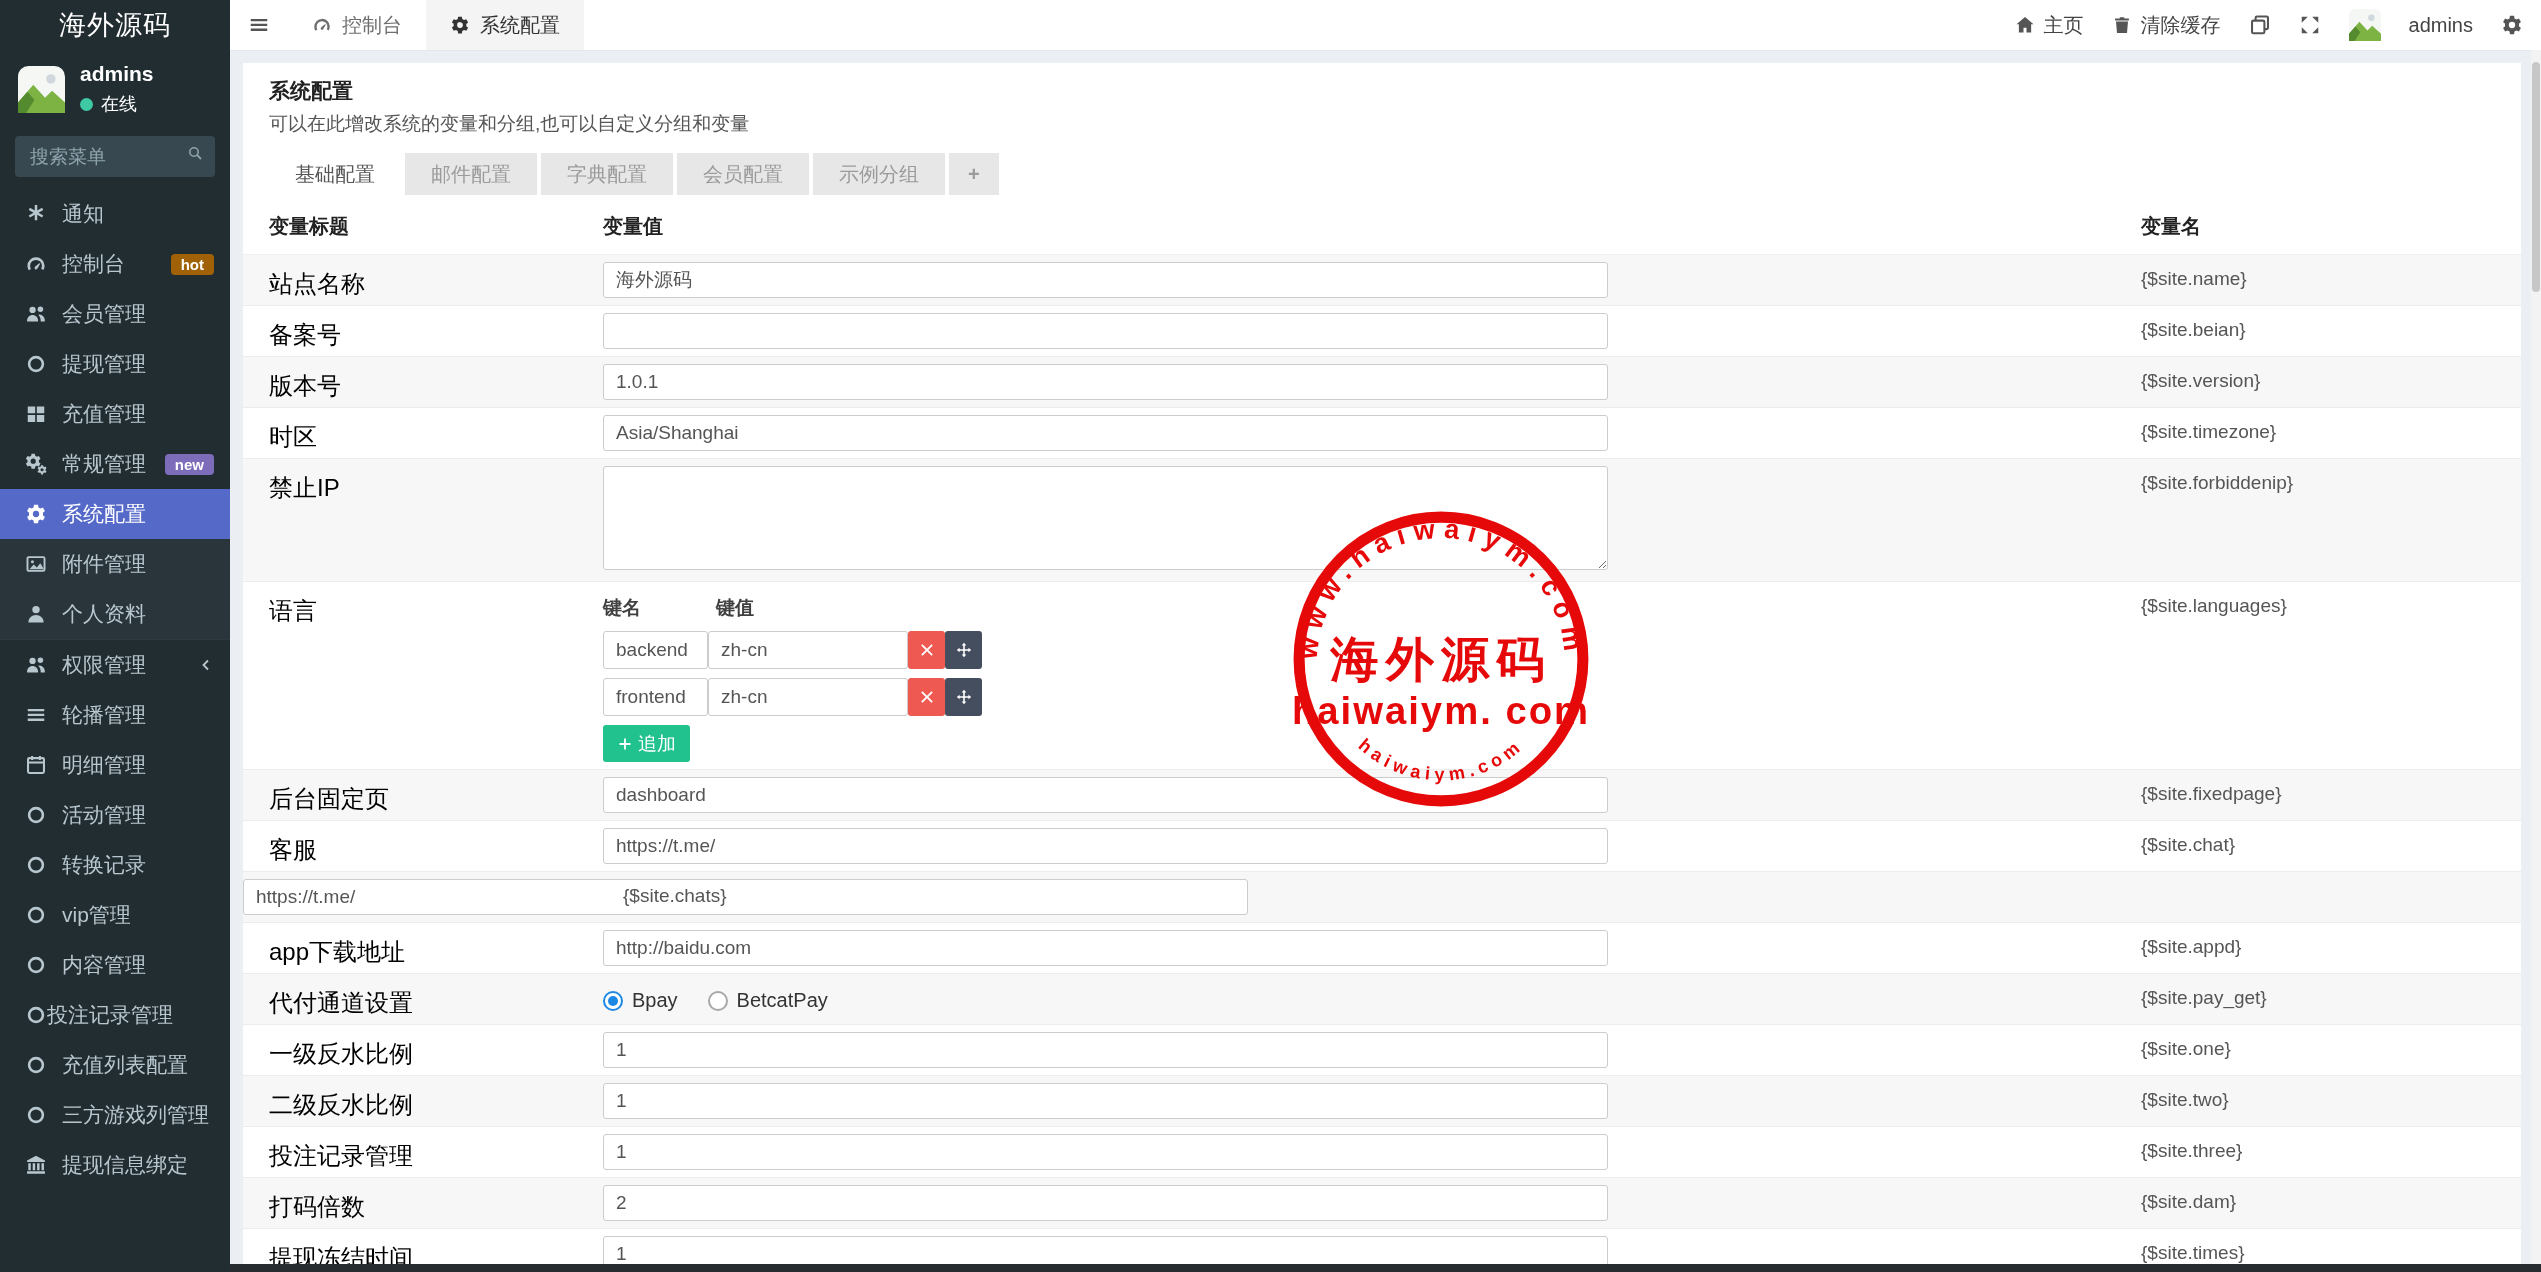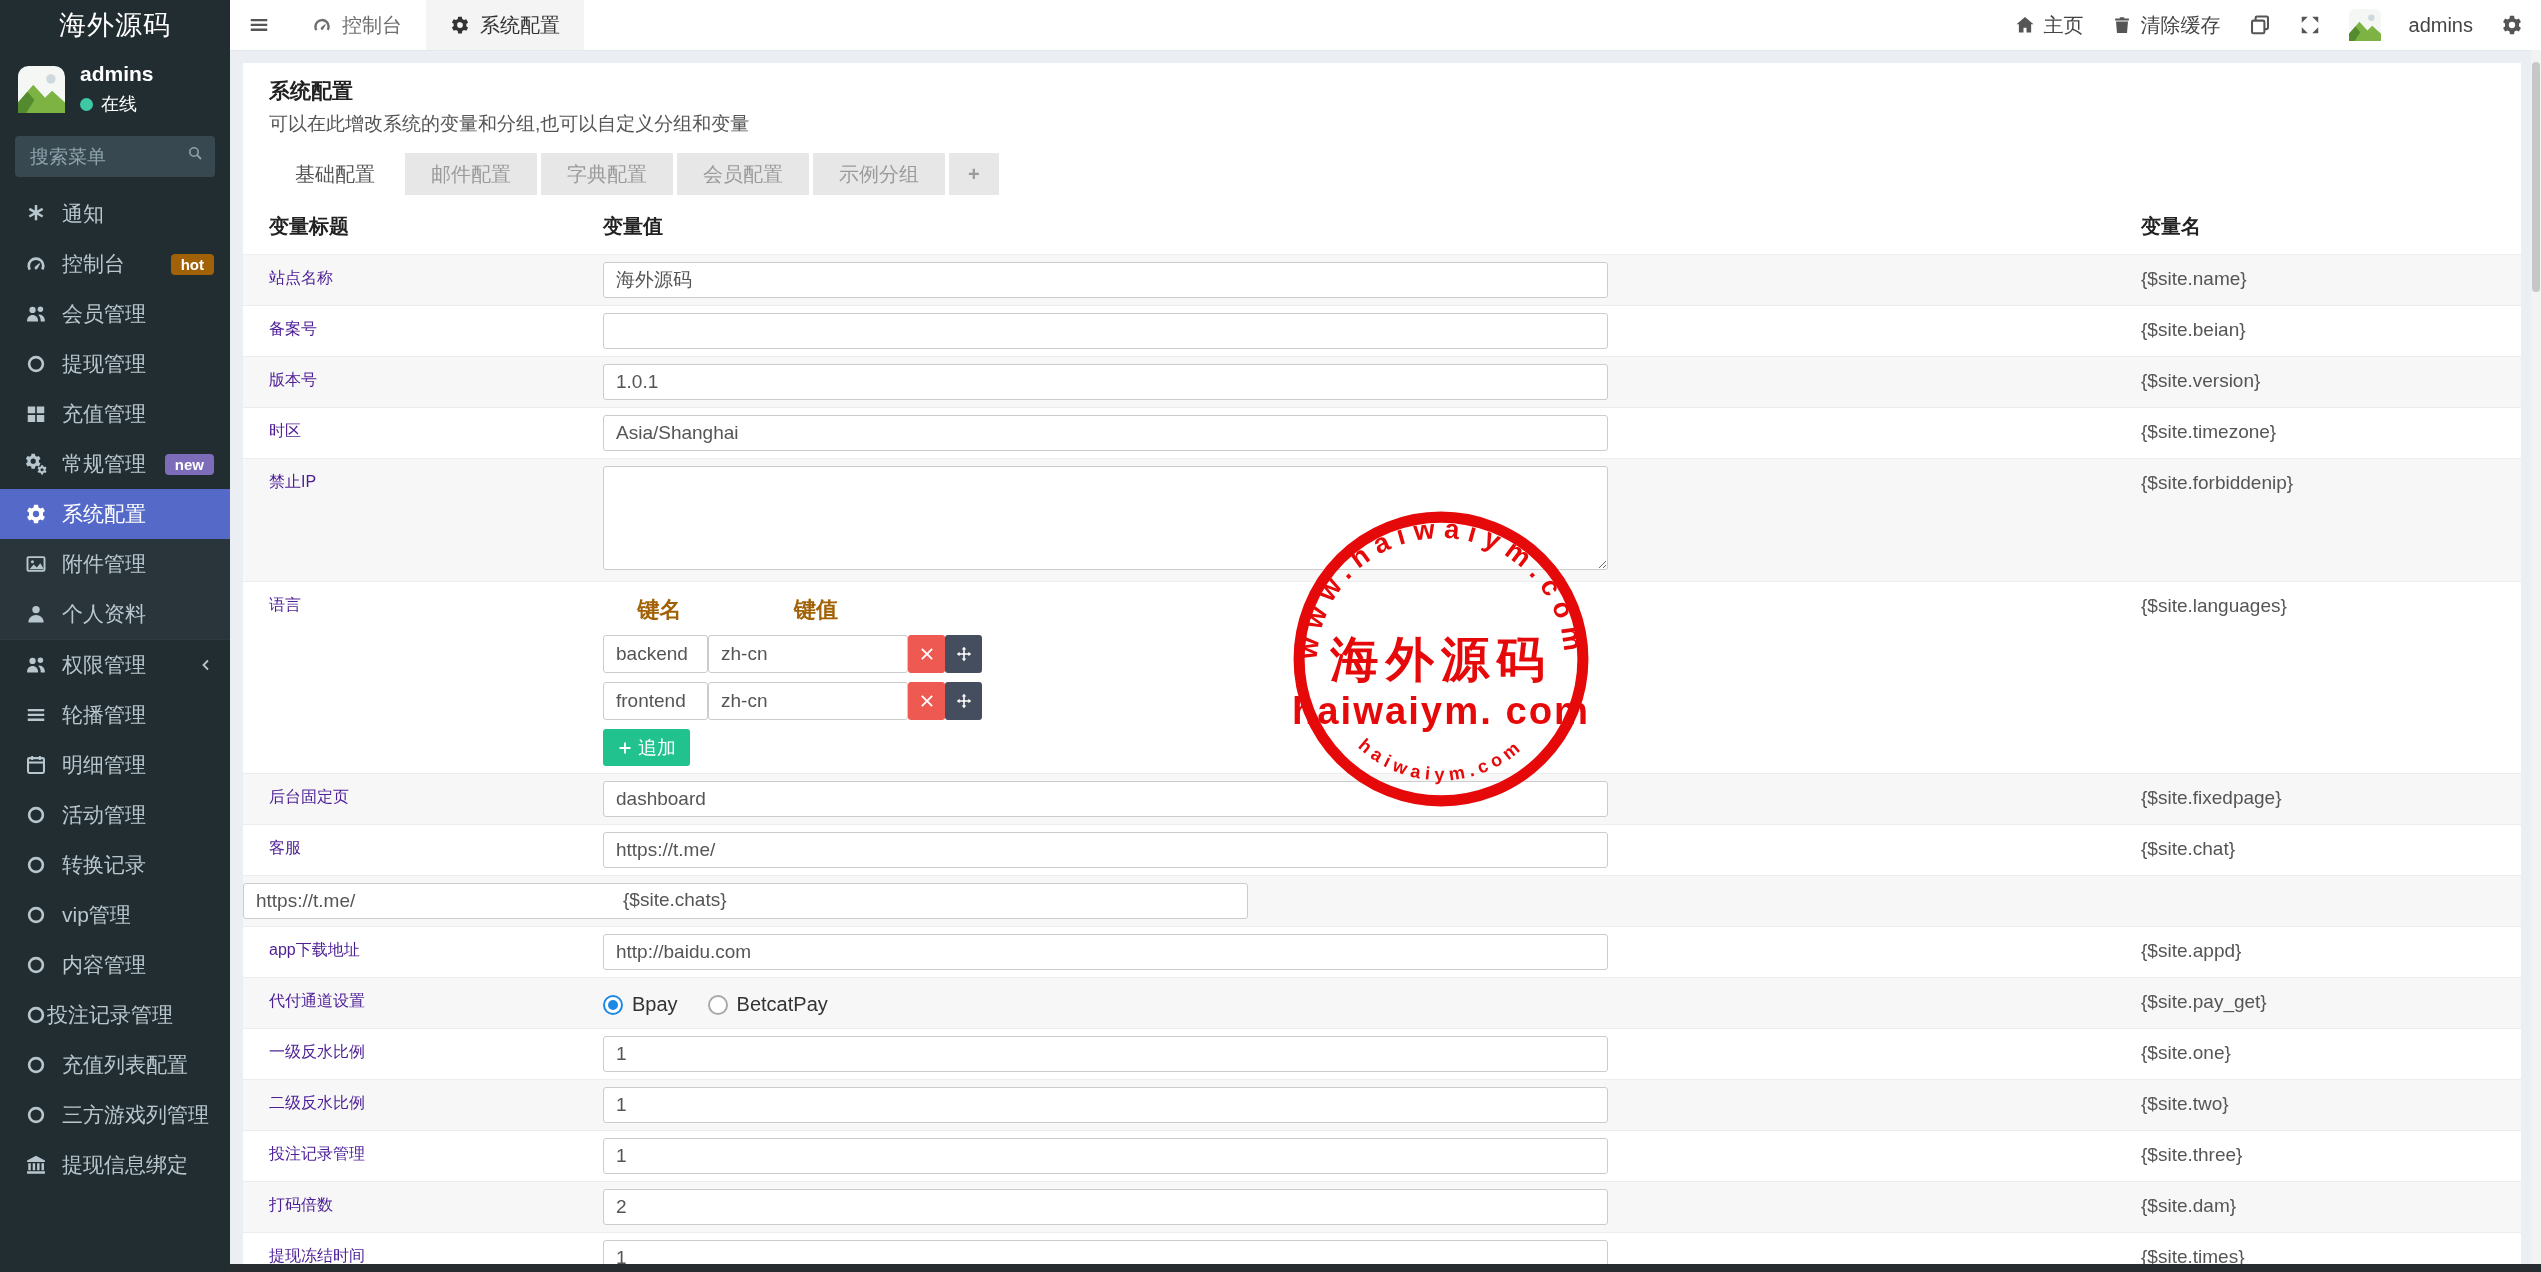--- a/index.html
+++ b/index.html
@@ -50,27 +50,27 @@
   .panel-head p{margin:0 0 16px;font-size:19px;color:#555;}
   .tabs{display:flex;gap:4px;}
   .tab{height:42px;display:flex;align-items:center;padding:0 26px;background:#e7e7e7;color:#9b9b9b;font-size:20px;cursor:pointer;}
   .tab.active{background:#fff;color:#555;}
   .tab.add{padding:0 19px;font-weight:bold;}
   .thead{display:grid;grid-template-columns:360px 1fr 400px;font-size:20px;font-weight:bold;color:#222;padding:18px 0 14px;border-bottom:1px solid #f0f0f0;}
   .thead div:first-child{padding-left:26px;}
   .thead div:last-child{padding-left:20px;}
   .trow{display:grid;grid-template-columns:360px 1fr 400px;border-bottom:1px solid #ececec;min-height:50px;}
   .trow.odd{background:#f7f7f7;}
-  .cell-label{padding:13px 0 0 26px;font-size:16px;color:#4c1d95;}
+  .cell-label{padding:13px 0 0 26px;font-size:24px;color:#000000;}
   .cell-value{padding:7px 0;}
   .cell-var{padding:13px 0 0 20px;font-size:19px;color:#555;}
   .txt{box-sizing:border-box;width:1005px;height:36px;border:1px solid #ccc;border-radius:3px;font-size:19px;color:#555;padding:0 12px;background:#fff;outline:none;font-family:inherit;}
   .area{height:104px;padding:8px 12px;resize:both;}
   
-  .kv-head{display:flex;font-size:22px;font-weight:bold;color:#a16207;padding:6px 0 10px;text-align:center;}
+  .kv-head{display:flex;font-size:19px;font-weight:bold;color:#404040;padding:6px 0 10px;}
   .kv-k-h{width:113px;}
   .kv-v-h{width:200px;}
   .kv-row{display:flex;align-items:center;margin-bottom:9px;}
   .kv-k{width:105px;height:38px;}
   .kv-v{width:200px;height:38px;}
   .kv-del,.kv-move{width:37px;height:38px;border:none;border-radius:3px;color:#fff;display:flex;align-items:center;justify-content:center;cursor:pointer;}
   .kv-del{background:var(--delete-button);}
   .kv-move{background:var(--move-button);}
   .kv-add{margin-top:4px;height:37px;border:none;border-radius:3px;background:var(--add-button);color:#fff;font-size:19px;display:flex;align-items:center;gap:5px;padding:0 14px;cursor:pointer;font-family:inherit;}
   

